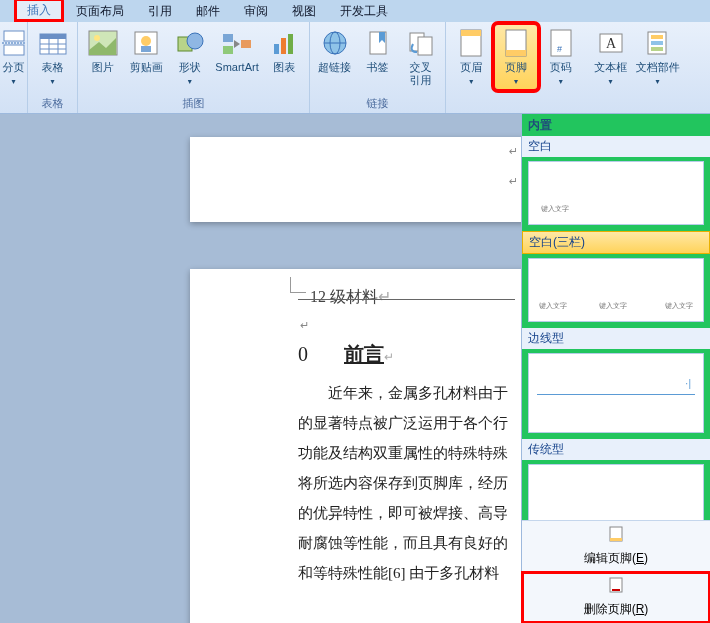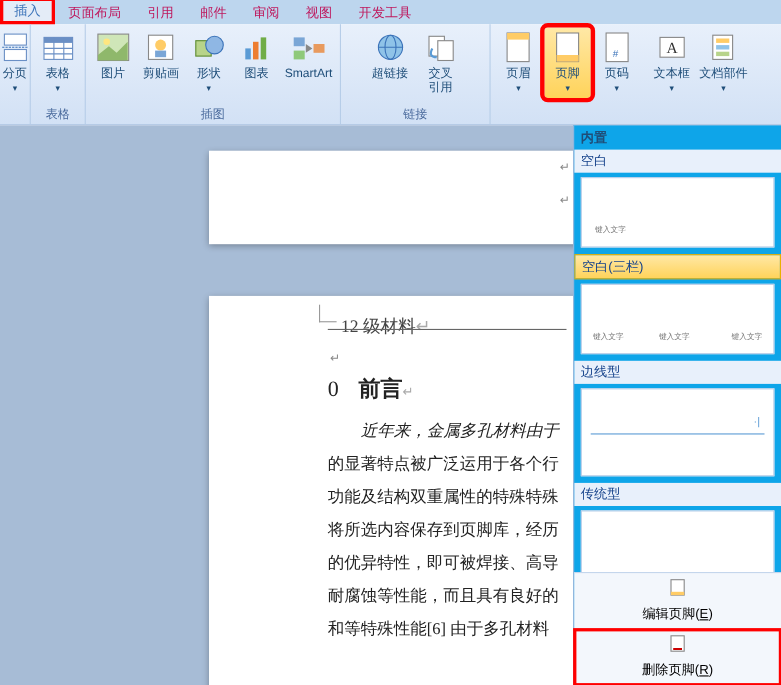--- a/index.html
+++ b/index.html
@@ -11,26 +11,26 @@
     height: 623px;
     overflow: hidden;
     position: relative;
   }
   
   .tabs {
     display: flex;
     background: #bdd6ee;
     height: 22px;
     align-items: flex-end;
-    padding-left: 0;
+    padding-left: 14px;
   }
   .tab {
     padding: 3px 12px 2px 12px;
     font-size: 12px;
-    color: #be185d;
+    color: #0f172a;
     cursor: pointer;
   }
   .tab.active {
     background: #e4ecf7;
     border-top-left-radius: 3px;
     border-top-right-radius: 3px;
     color: #3b73b9;
   }
   .tab-red { border: 3px solid red; padding: 1px 10px 0 10px; }
   
@@ -77,30 +77,30 @@
     box-shadow: 0 2px 6px rgba(0,0,0,.3);
   }
   .page1 { left: 190px; top: 23px; width: 340px; height: 85px; }
   .page2 { left: 190px; top: 155px; width: 340px; bottom: -40px; }
   .page-header-line { position:absolute; left:108px; right:15px; top:30px; border-bottom:1px solid #666;}
   .header-text { position:absolute; left:120px; top:18px; font-family: SimSun; font-size:16px; color:#444;}
   .pmark { font-family: SimSun; color:#888; font-size:11px; position:absolute;}
   .corner { position:absolute; width:16px; height:16px; border-color:#999; border-style:solid; border-width:0;}
   .body-text { position:absolute; left:108px; right:10px; top:70px; font-family: SimSun; font-size:15px; color:#222; line-height:30px;}
   .h-num { font-family: "Times New Roman"; font-size:20px; }
-  .h-txt { font-family: SimHei, sans-serif; font-size:20px; font-weight:bold; margin-left:18px;}
-  .para { text-indent: 2em; font-style: italic; }
+  .h-txt { font-family: SimHei, sans-serif; font-size:20px; font-weight:bold; margin-left:36px;text-decoration:underline;}
+  .para { text-indent: 2em; }
   
   .gallery {
     position: absolute;
     top: 114px;
     left: 521px;
     width: 189px;
     bottom: 0;
-    background: #0ea5e9;
+    background: #22c55e;
     border-left: 1px solid #9db9dd;
     font-size: 12px;
   }
   .g-scroll { position:absolute; top:0; left:0; right:0; bottom:40px; overflow:hidden;}
   .g-sect { color:#1f4e79; font-weight:bold; padding:3px 6px 2px 6px;}
   .g-item-label { color:#15428b; padding:2px 6px; background:#e8f0fb;}
   .g-item-label.hl { background: linear-gradient(#ffe8a6,#ffd35a); border:1px solid #e9b000;}
   .g-thumb { background:#fff; border:1px solid #b6cde8; margin:4px 6px 6px 6px; height:64px; position:relative;}
   .g-thumb.tall { height:80px;}
   .g-thumb .tiny { position:absolute; font-size:7px; color:#777; }
@@ -185,56 +185,65 @@
       </div>
       <div class="rbtn">
         <span class="ico">
             <svg width="30" height="28">
               <rect x="3" y="8" width="14" height="14" fill="#b8d48a" stroke="#5c8a2f"></rect>
               <circle cx="20" cy="12" r="8" fill="#8fb7e4" stroke="#3b73b9"></circle>
             </svg>
           </span>
         <span class="lbl"><span>形状</span><br><span class="dd-arrow">▾</span></span>
       </div>
-      <div class="rbtn">
-        <span class="ico">
-            <svg width="28" height="26">
-              <rect x="4" y="14" width="5" height="10" fill="#5b9bd5"></rect>
-              <rect x="11" y="8" width="5" height="16" fill="#ed7d31"></rect>
-              <rect x="18" y="4" width="5" height="20" fill="#70ad47"></rect>
-            </svg>
-          </span>
-        <span class="lbl single">图表</span>
-      </div>
       <div class="rbtn" style="width:52px">
         <span class="ico">
             <svg width="32" height="26">
               <rect x="2" y="4" width="10" height="8" fill="#7aa6d6"></rect>
               <rect x="2" y="16" width="10" height="8" fill="#8fc97a"></rect>
               <rect x="20" y="10" width="10" height="8" fill="#e89a5e"></rect>
               <polygon points="13,10 19,14 13,18" fill="#888"></polygon>
             </svg>
           </span>
         <span class="lbl single">SmartArt</span>
       </div>
+      <div class="rbtn">
+        <span class="ico">
+            <svg width="28" height="26">
+              <rect x="4" y="14" width="5" height="10" fill="#5b9bd5"></rect>
+              <rect x="11" y="8" width="5" height="16" fill="#ed7d31"></rect>
+              <rect x="18" y="4" width="5" height="20" fill="#70ad47"></rect>
+            </svg>
+          </span>
+        <span class="lbl single">图表</span>
+      </div>
     </div>
     <div class="group-label">插图</div>
   </div>
 
   <div class="group" style="width:136px">
     <div class="group-row">
       <div class="rbtn">
         <span class="ico">
             <svg width="30" height="26">
               <circle cx="15" cy="13" r="11" fill="#8fc3e8" stroke="#3b73b9"></circle>
               <ellipse cx="15" cy="13" rx="5" ry="11" fill="none" stroke="#3b73b9"></ellipse>
               <line x1="4" y1="13" x2="26" y2="13" stroke="#3b73b9"></line>
             </svg>
           </span>
         <span class="lbl single">超链接</span>
+      </div>
+      <div class="rbtn">
+        <span class="ico">
+            <svg width="26" height="28">
+              <rect x="5" y="3" width="16" height="22" fill="#fff" stroke="#888"></rect>
+              <polygon points="14,3 20,3 20,14 17,11 14,14" fill="#5b9bd5"></polygon>
+            </svg>
+          </span>
+        <span class="lbl single">书签</span>
       </div>
       <div class="rbtn">
         <span class="ico">
             <svg width="28" height="26">
               <rect x="3" y="3" width="14" height="18" fill="#fff" stroke="#888"></rect>
               <rect x="11" y="7" width="14" height="18" fill="#fff" stroke="#888"></rect>
               <path d="M6 14 Q 2 22 10 22" fill="none" stroke="#5b9bd5" stroke-width="2"></path>
             </svg>
           </span>
         <span class="lbl" style="white-space:pre">交叉

